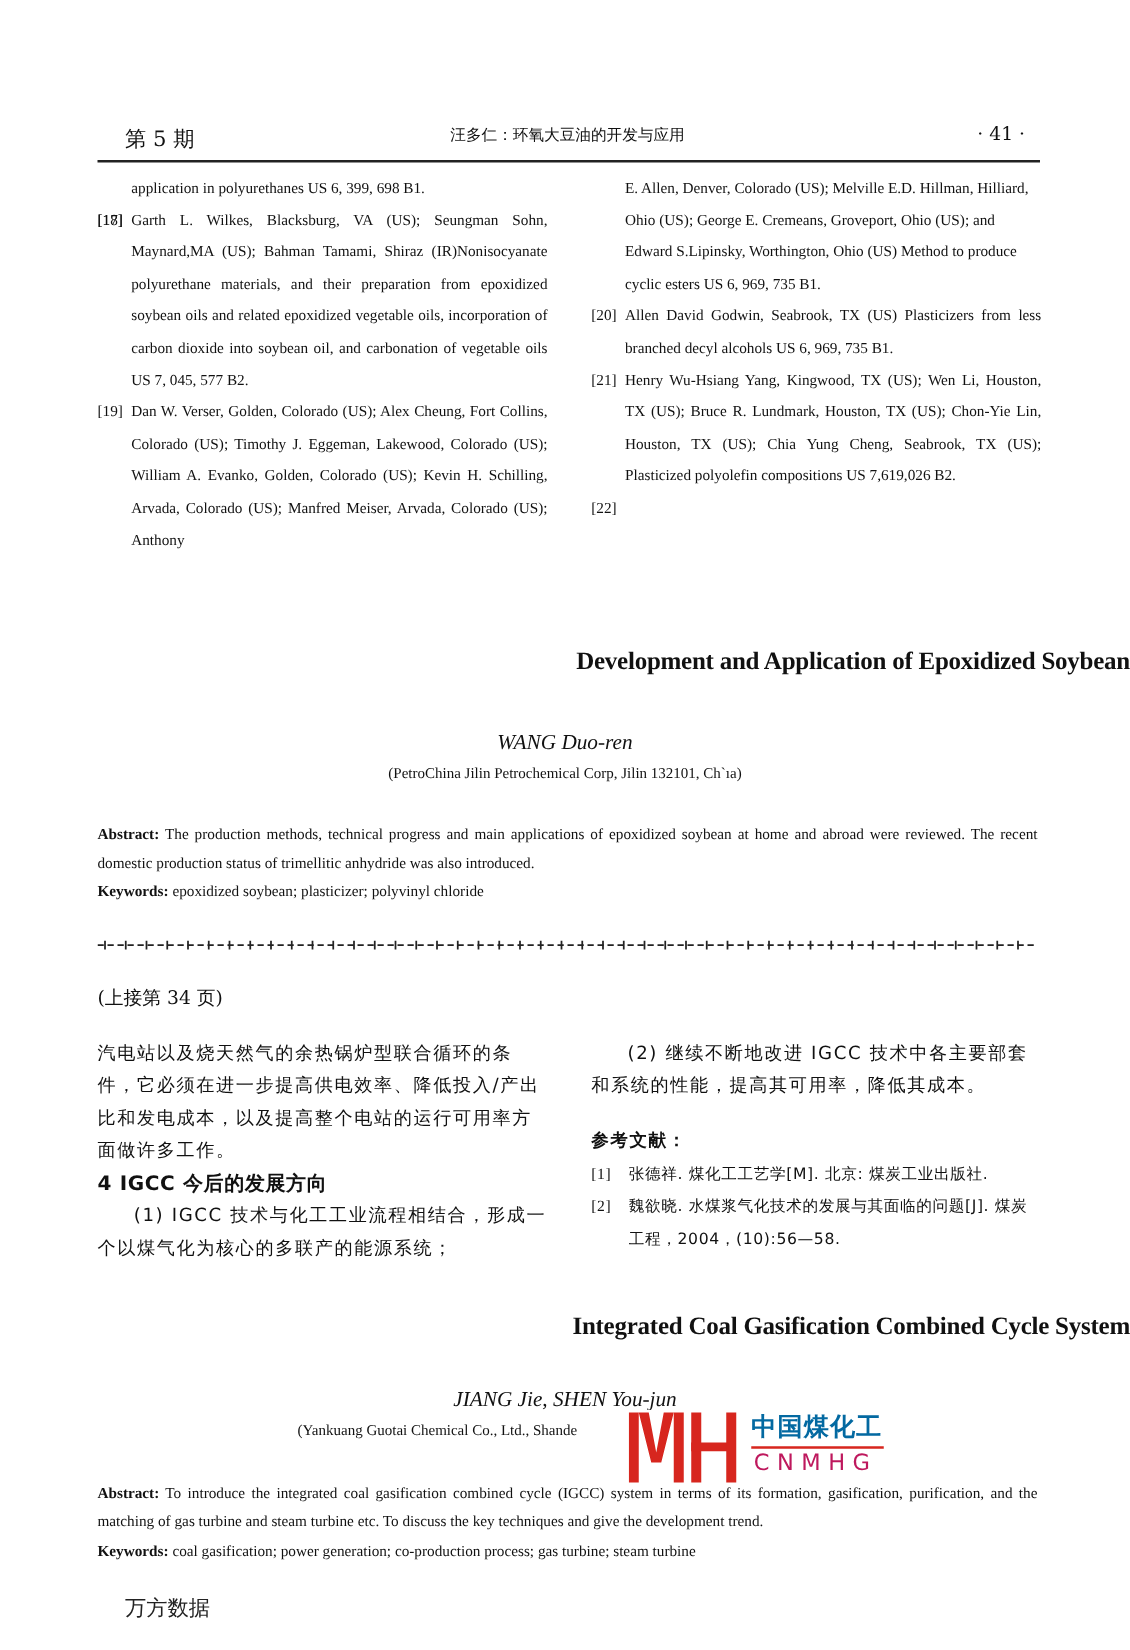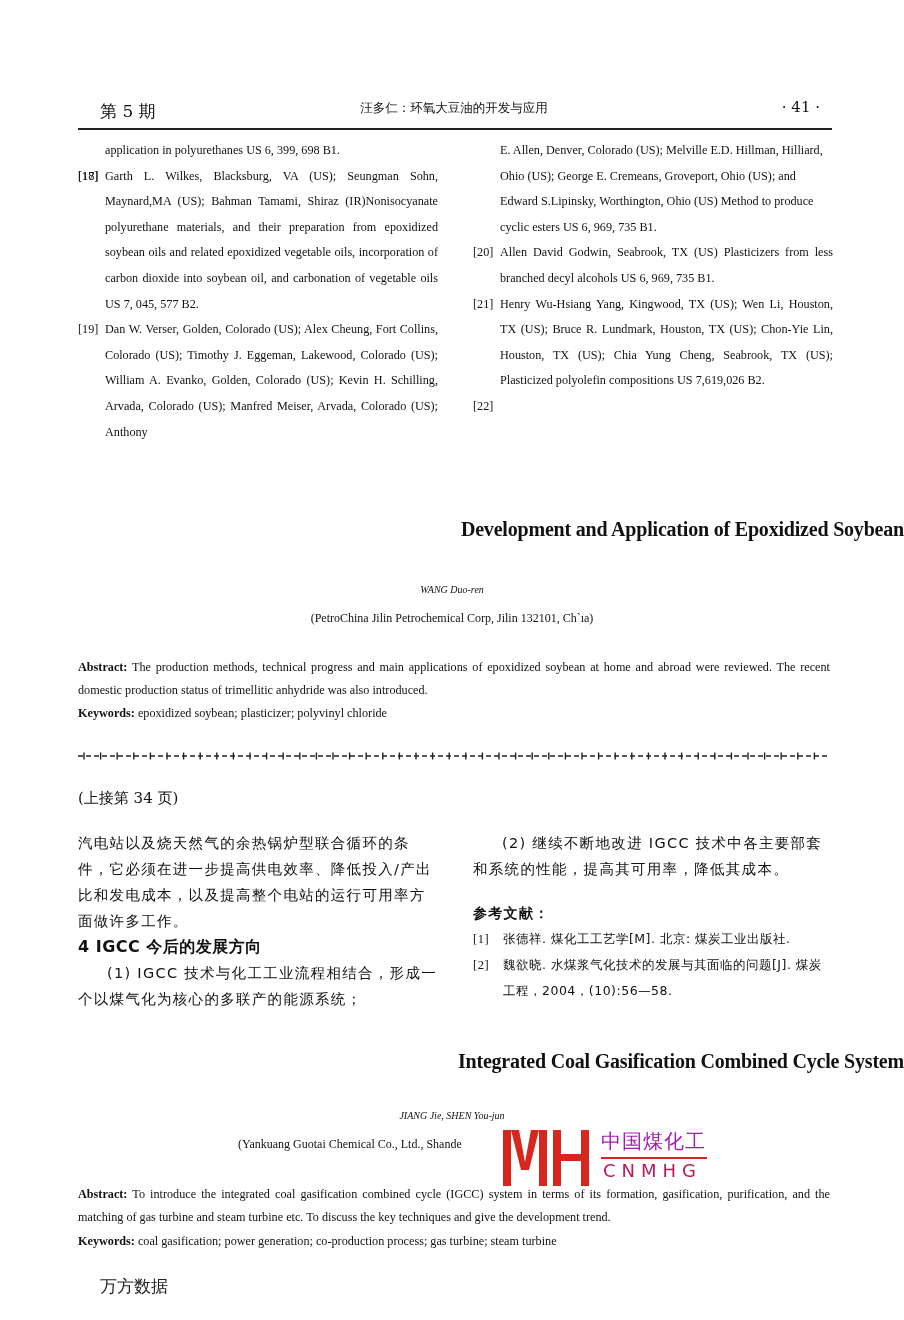--- a/index.html
+++ b/index.html
@@ -21,21 +21,21 @@
     .col-left { left: 78px; top: 138px; }
     .col-right { left: 473px; top: 138px; }
     .ref { position: relative; padding-left: 27px; text-align: justify; }
     .ref .num { position: absolute; left: 0; top: 0; }
     .cont { padding-left: 27px; }
 
     .title {
       left: 0; width: 904px; text-align: right; font-weight: bold;
       font-size: 20px; letter-spacing: -0.2px;
     }
-    .author { left: 0; width: 904px; text-align: center; font-style: italic; font-size: 10px; }
+    .author { left: 0; width: 904px; text-align: center; font-style: italic; font-size: 17px; }
     .affil { left: 0; width: 904px; text-align: center; font-size: 12px; }
 
     .abstract {
       left: 78px; width: 752px; font-size: 12.2px; line-height: 23px; text-align: justify;
     }
     .abstract b { font-weight: bold; }
 
     .dashed-divider {
       left: 78px; top: 751px; width: 752px; height: 10px;
     }
@@ -196,18 +196,18 @@
     <rect x="0" y="0" width="90" height="60" fill="#ffffff"></rect>
     <g fill="#d7261e">
       <rect x="0" y="2" width="8" height="56"></rect>
       <polygon points="8,2 16,2 22,34 28,2 36,2 26,42 18,42"></polygon>
       <rect x="36" y="2" width="8" height="56"></rect>
       <rect x="50" y="2" width="8" height="56"></rect>
       <rect x="50" y="26" width="34" height="7"></rect>
       <rect x="78" y="2" width="8" height="56"></rect>
     </g>
   </svg>
-  <span class="cn" style="color: #a21caf;">中国煤化工</span>
+  <span class="cn" style="color: #0369a1; font-weight: bold;">中国煤化工</span>
   <span class="bar" style="background: rgb(215, 38, 30);"></span>
   <span class="en" style="color: #be185d;">CNMHG</span>
 </div>
 
 <div class="abs watermark">万方数据</div>
 
 </body></html>

